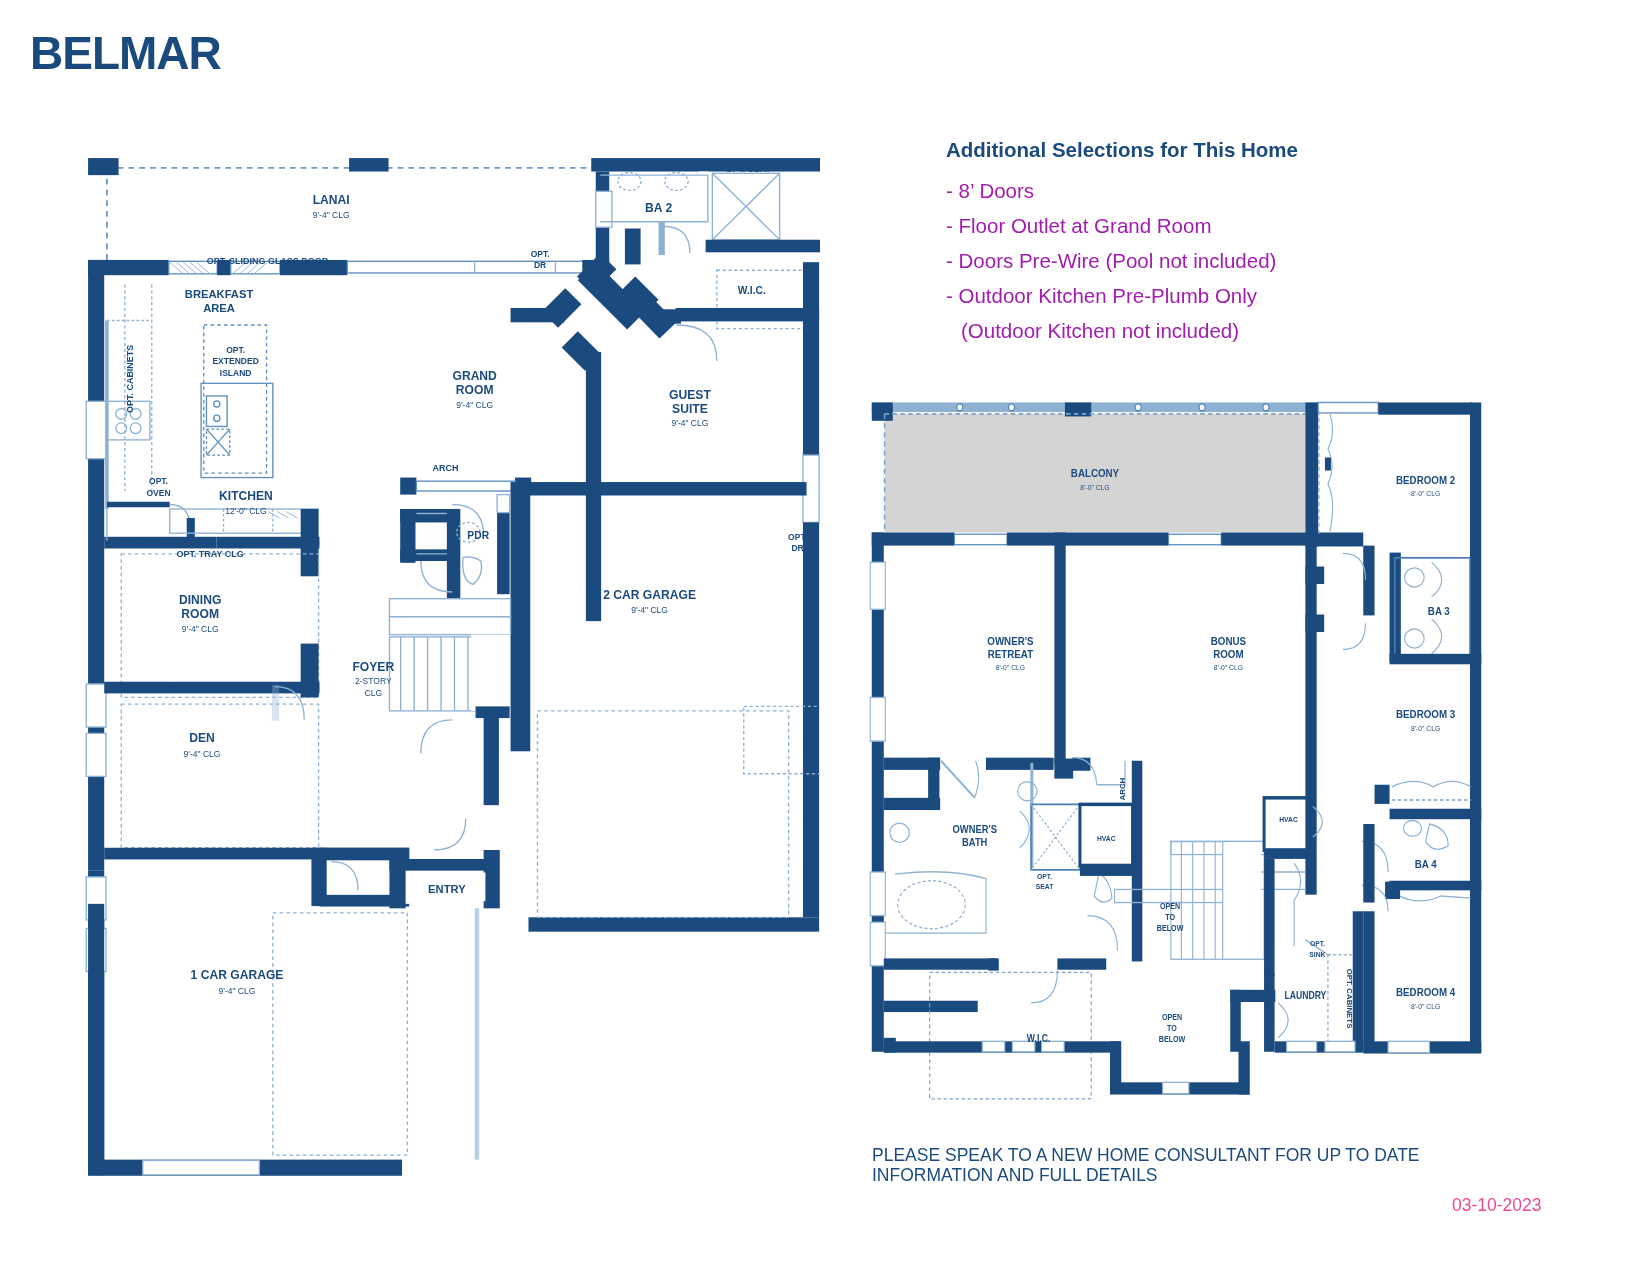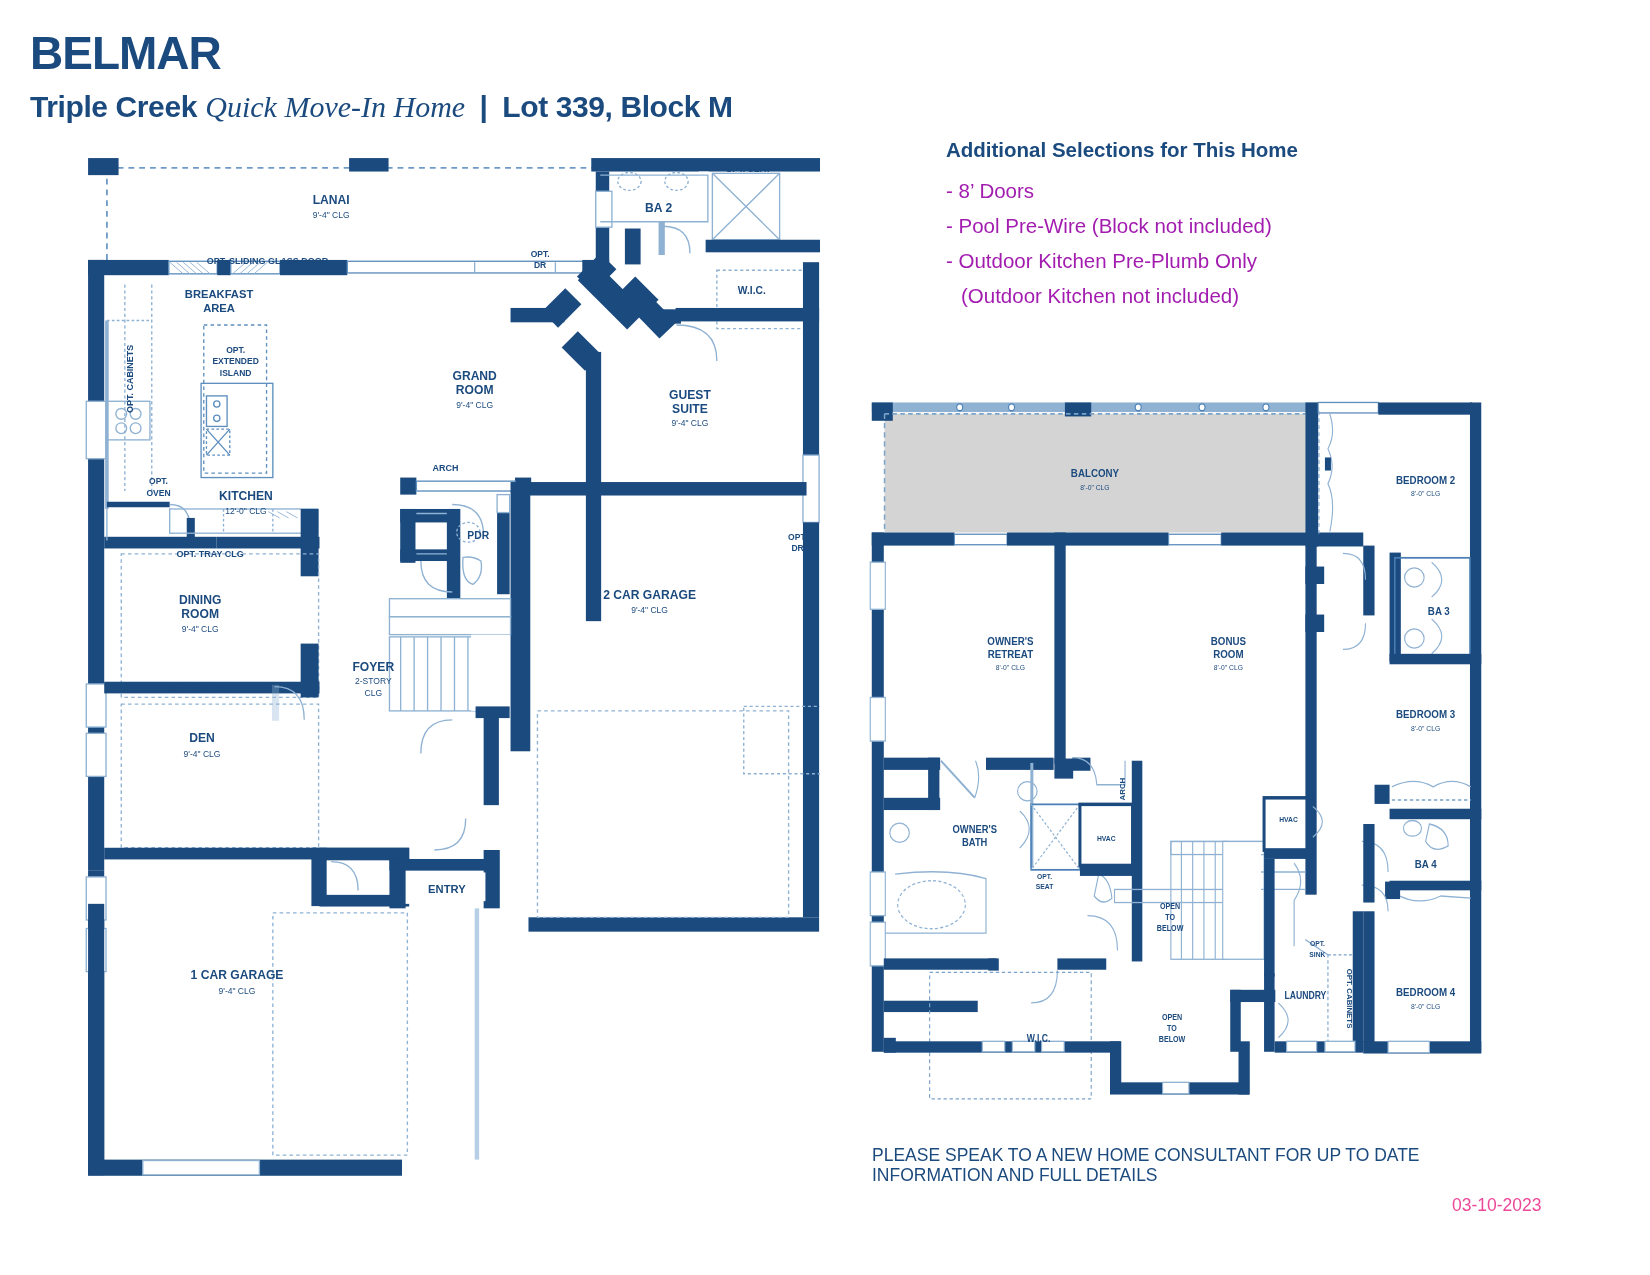--- a/index.html
+++ b/index.html
@@ -31,32 +31,27 @@
   #footer-note{position:absolute;left:872px;top:1145px;width:660px;
       font-size:17.5px;line-height:1.16;color:#1b4a7e;font-weight:normal;}
   #plan-date{position:absolute;left:1452px;top:1195px;font-size:17.5px;
       color:#ec4899;font-weight:normal;}
 </style>
 </head>
 <body>
 
 <div id="header">
   <div id="plan-title">BELMAR</div>
-  <div id="subtitle-row">
-    <span class="reg">Triple Creek</span>
-    <span class="ital">Quick Move-In Home</span>
-    <span class="sep">|</span>
-    <span class="reg">Lot 339, Block M</span>
-  </div>
 </div>
 
 <div id="selections">
   <div id="sel-title">Additional Selections for This Home</div>
   <div class="sel-item">- 8’ Doors</div>
-  <div class="sel-item">- Pool Pre-Wire (Block not included)</div>
+  <div class="sel-item">- Floor Outlet at Grand Room</div>
+  <div class="sel-item">- Doors Pre-Wire (Pool not included)</div>
   <div class="sel-item">- Outdoor Kitchen Pre-Plumb Only</div>
   <div class="sel-item indent">(Outdoor Kitchen not included)</div>
 </div>
 
 <div class="plan" id="plan-first">
 <svg viewBox="0 0 1650 2340" preserveAspectRatio="none" xmlns="http://www.w3.org/2000/svg">
   <g id="ff-walls">
 
     <path d="M40 20 L2 20" stroke="#1b4a7e" stroke-width="0" fill="none"></path>
 

